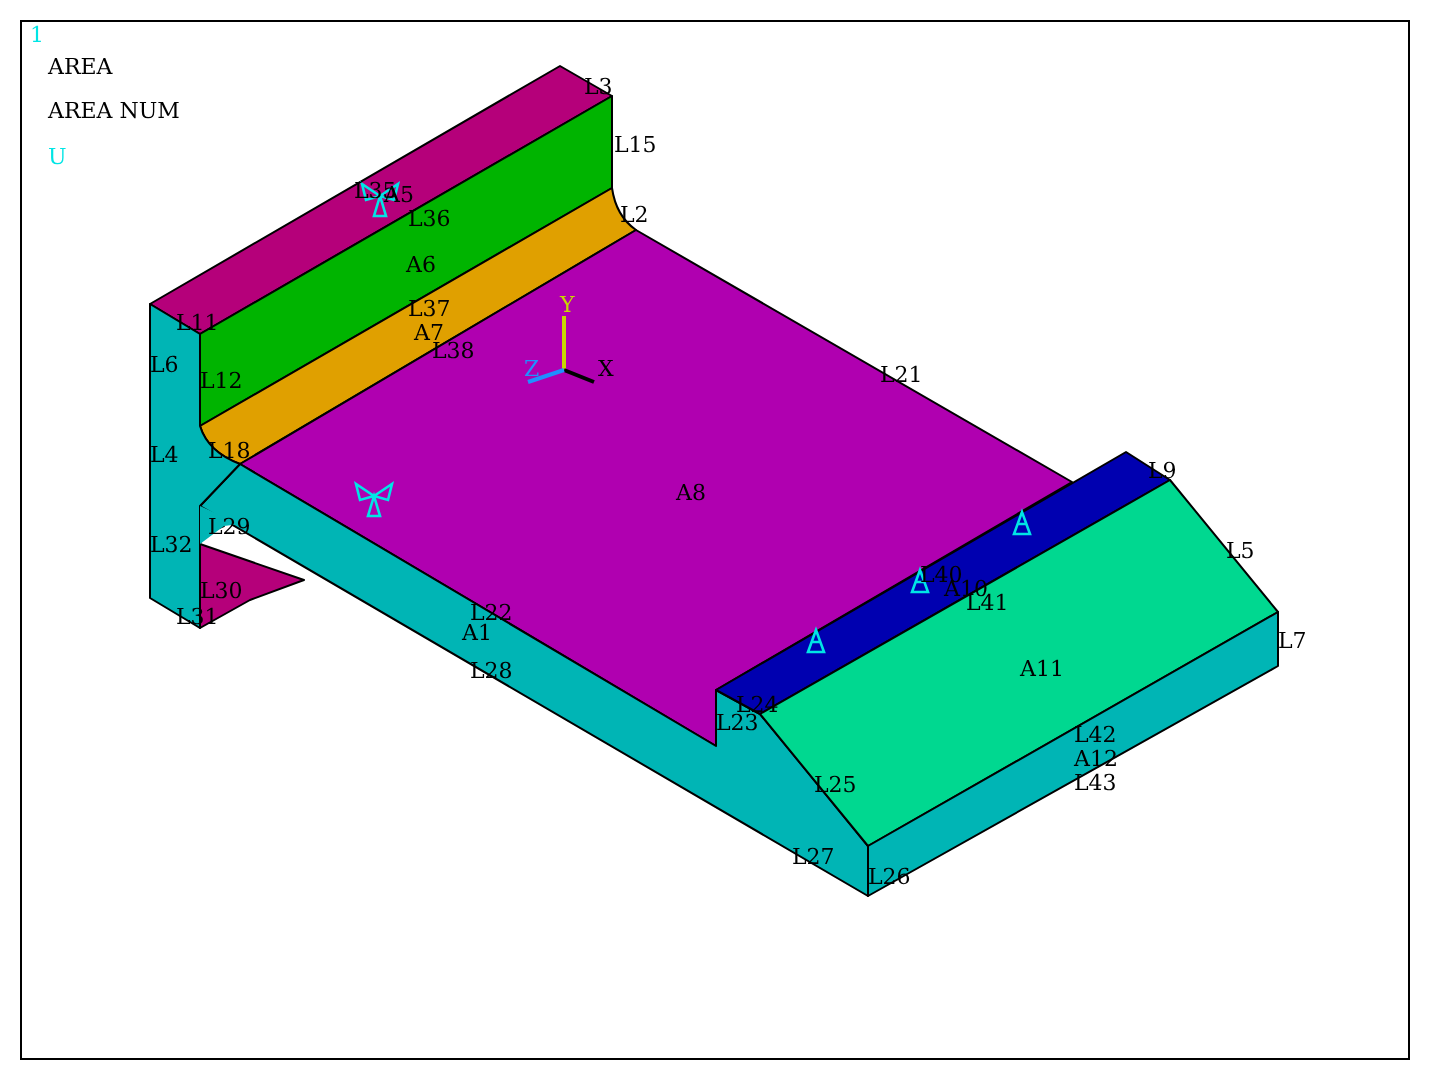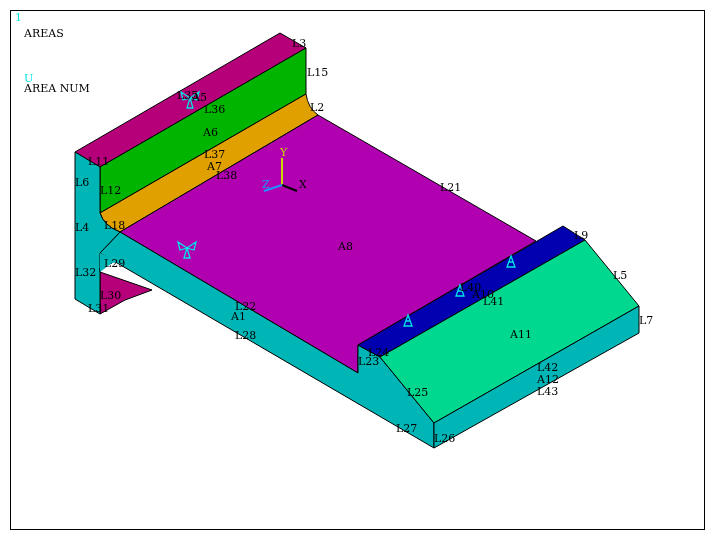--- a/index.html
+++ b/index.html
@@ -10,22 +10,22 @@
     svg.model { position: absolute; left: 0; top: 0; }
     .lbl { font-family: "DejaVu Serif", "Liberation Serif", serif; font-size: 11px; fill: #000; }
     .axlbl { font-family: "DejaVu Serif", "Liberation Serif", serif; font-size: 11px; }
   </style>
 </head>
 <body>
 
 <div class="frame"></div>
 
 <div class="legend cyan" style="left:15px;top:11px;">1</div>
-<div class="legend" style="left:24px;top:27px;">AREAS</div>
-<div class="legend" style="left:24px;top:49px;margin-top:33px;">AREA NUM</div>
+<div class="legend" style="left:24px;top:27px;">AREA</div>
+<div class="legend" style="left:24px;top:49px;">AREA NUM</div>
 <div class="legend cyan" style="left:24px;top:72px;">U</div>
 
 <svg class="model" width="720" height="546" viewBox="0 0 720 546">
   <g stroke="#000" stroke-width="1" stroke-linejoin="round">
 
     <polygon points="100,314 100,272 152,290 125,300" fill="#b5007a"></polygon>
 
     <polygon points="75,152 280,33 306,48 100,167" fill="#b5007a"></polygon>
 
     <polygon points="100,167 306,48 306,94 100,213" fill="#00b400"></polygon>

